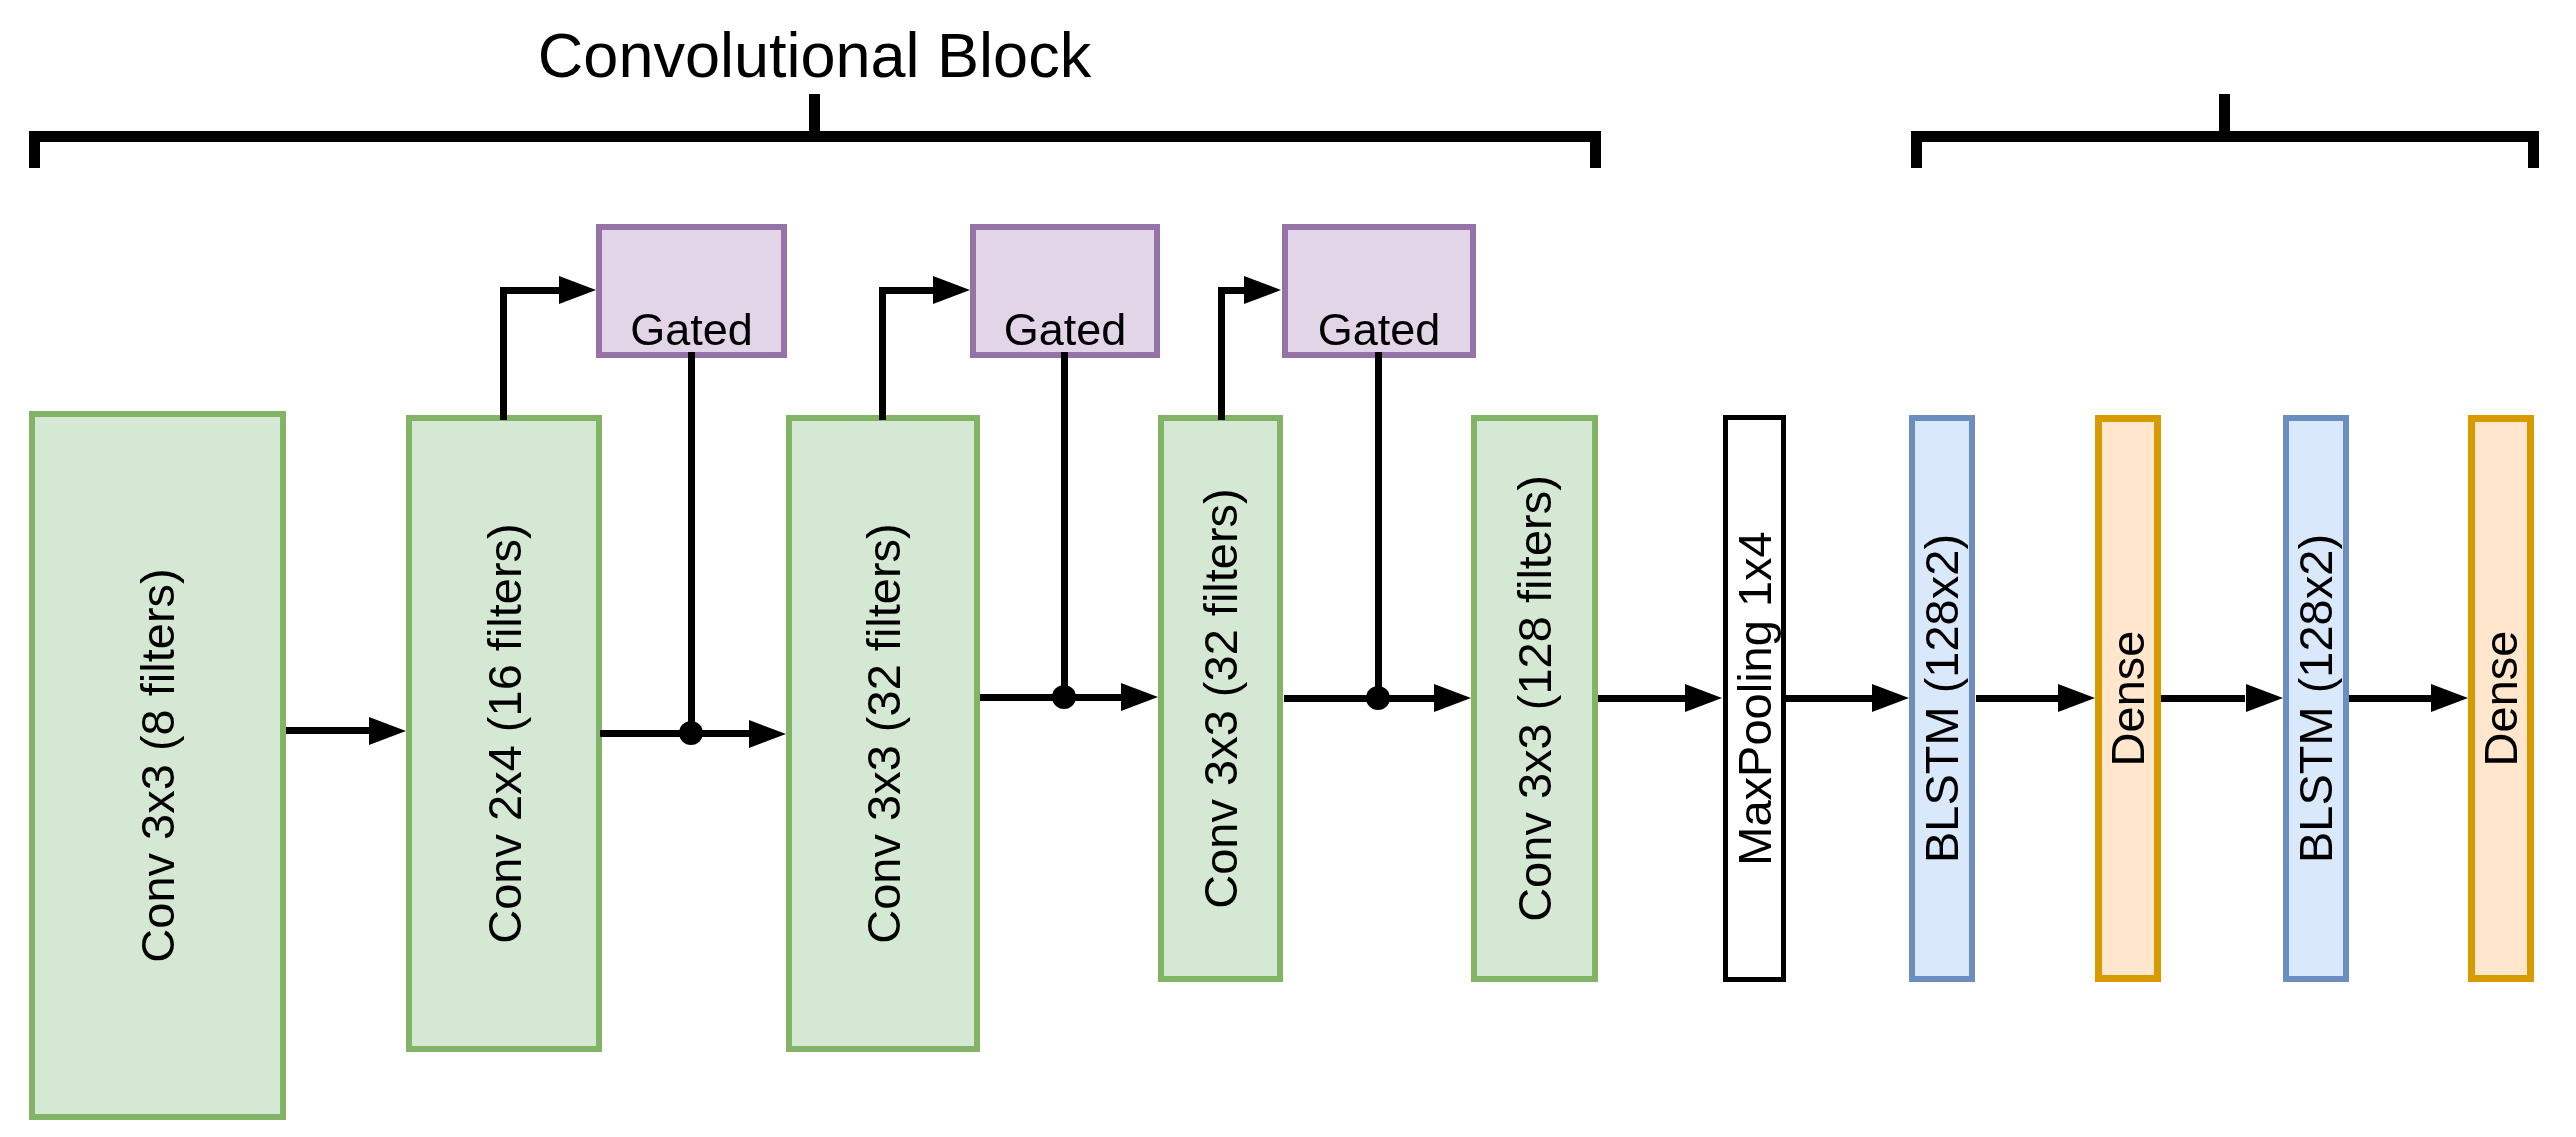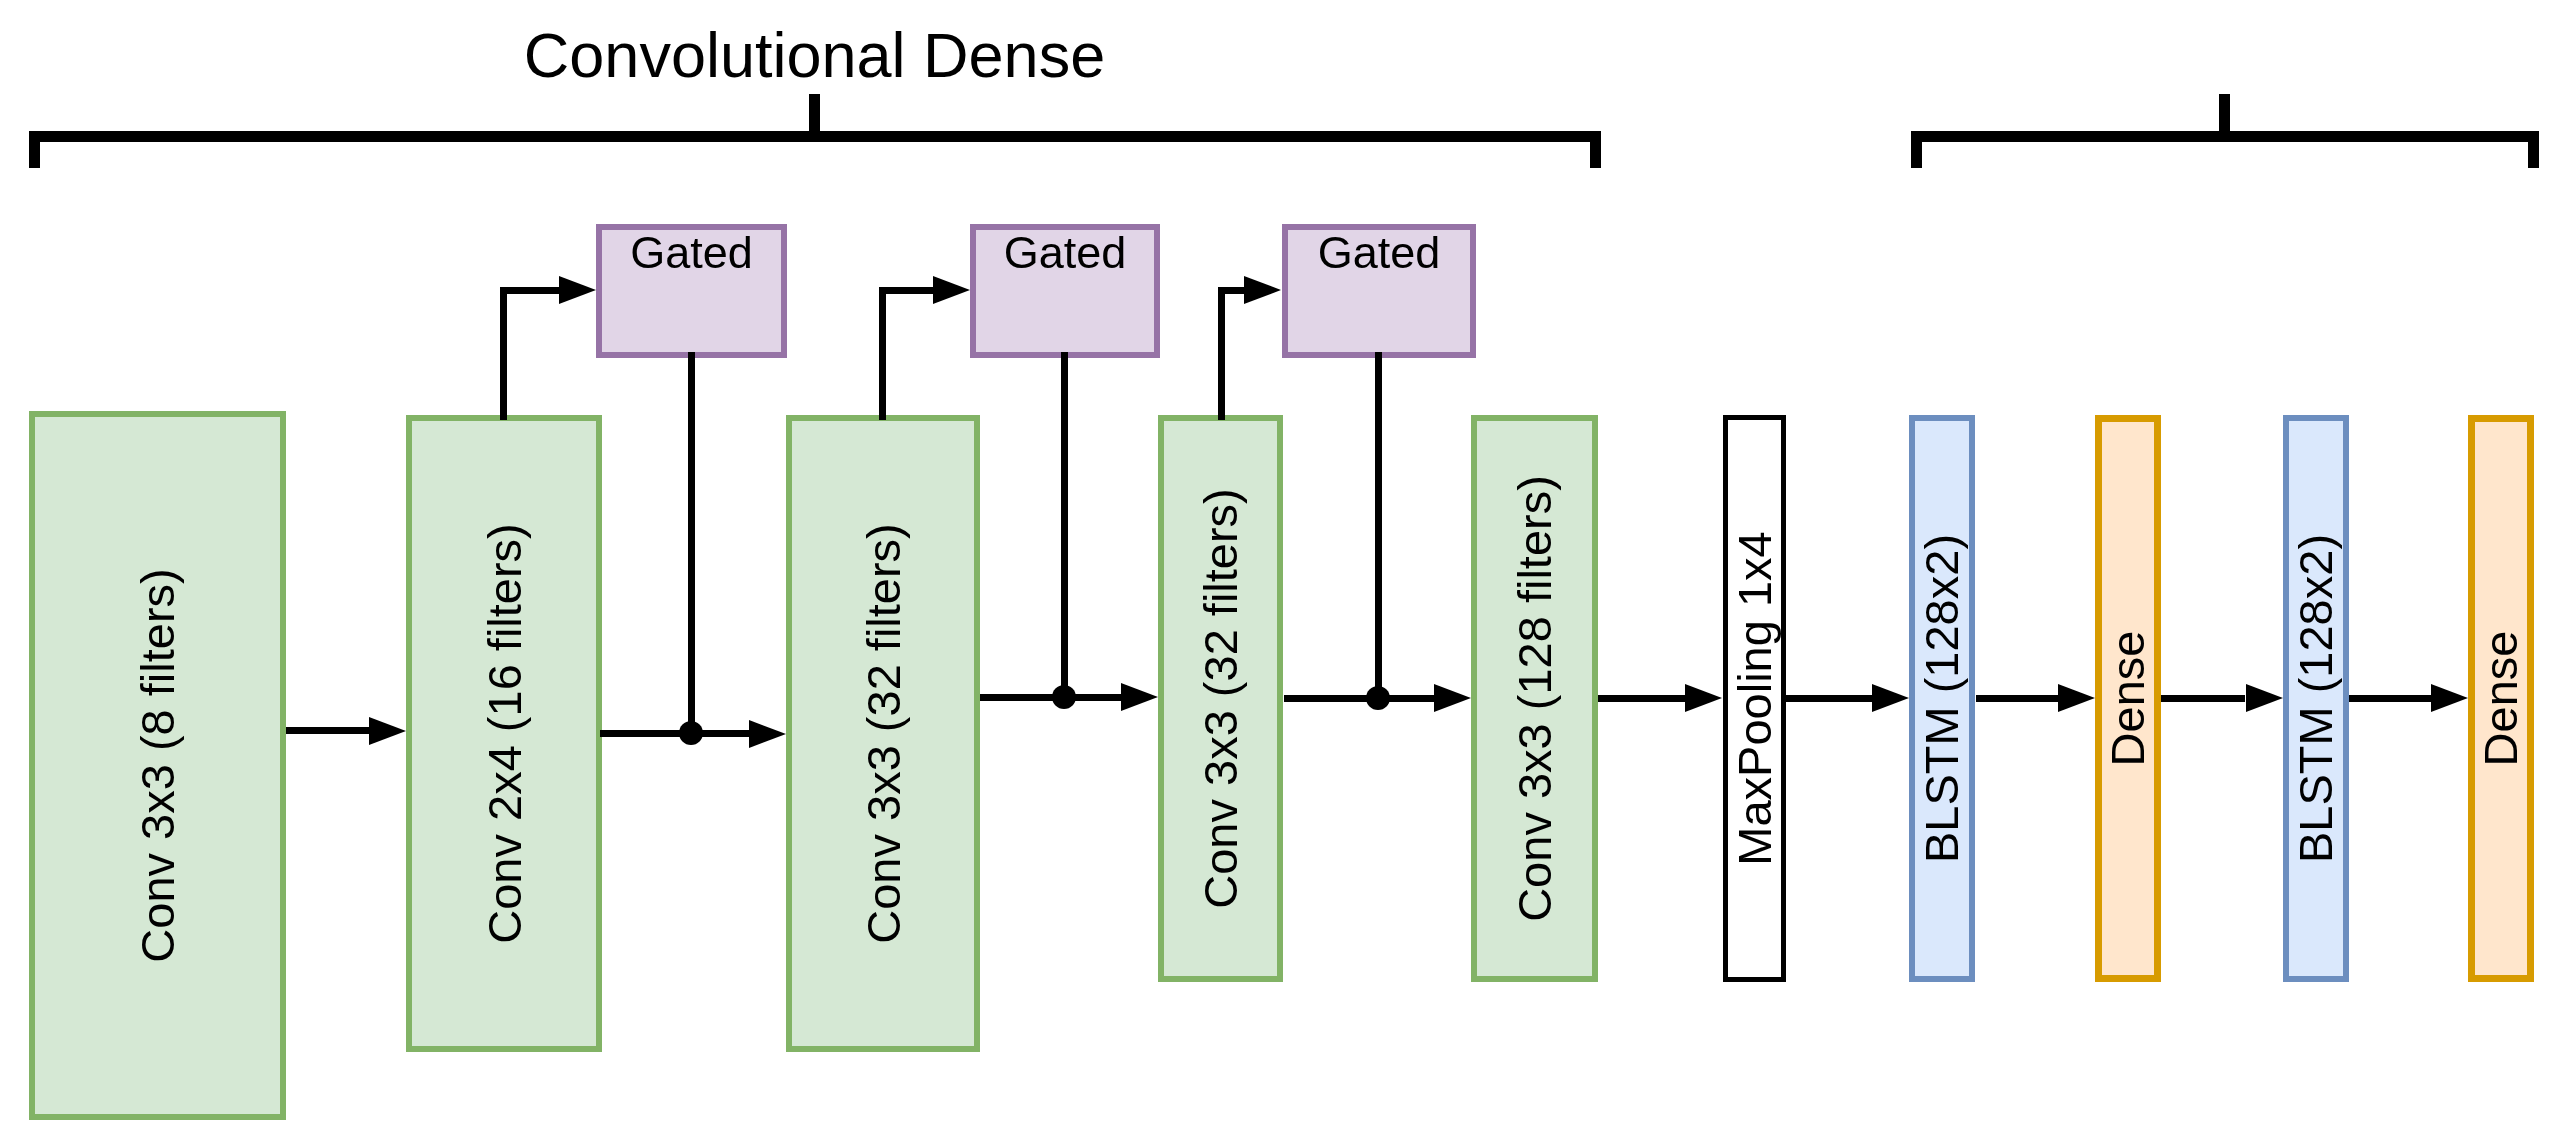--- a/index.html
+++ b/index.html
@@ -44,21 +44,21 @@
   .node.conv   { background: var(--conv-fill, #d5e8d4);  border: 6.8px solid var(--conv-stroke, #82b366); }
   .node.pool   { background: var(--pool-fill, #ffffff);  border: 5.9px solid var(--pool-stroke, #000000); }
   .node.rnn    { background: var(--rnn-fill, #dae8fc);   border: 6.8px solid var(--rnn-stroke, #6c8ebf); }
   .node.dense  { background: var(--dense-fill, #ffe6cc); border: 7.8px solid var(--dense-stroke, #d79b00); }
   .gate {
     position: absolute;
     box-sizing: border-box;
     background: var(--gate-fill, #e1d5e7);
     border: 6.8px solid var(--gate-stroke, #9673a6);
     display: flex;
-    align-items: flex-start;
+    align-items: flex-end;
     justify-content: center;
   }
   .gate .glabel {
     font-size: 45px;
     line-height: 1;
     white-space: nowrap;
   }
   .arrowhead {
     position: absolute;
     width: 0;
@@ -73,21 +73,21 @@
     height: 24.4px;
     border-radius: 50%;
     background: var(--line, #000000);
   }
 </style>
 </head>
 <body>
 
 <div class="canvas">
 
-  <div class="block-title" style="left:29px; top:17.6px; width:1571px;">Convolutional Dense</div>
+  <div class="block-title" style="left:29px; top:17.6px; width:1571px;">Convolutional Block</div>
 
   <div>
     <div class="line" style="left:29px;   top:131px; width:1571px; height:10.8px;"></div>
     <div class="line" style="left:29px;   top:131px; width:10.8px;   height:37px;"></div>
     <div class="line" style="left:1590px; top:131px; width:10.8px;   height:37px;"></div>
     <div class="line" style="left:809px;  top:94px;  width:10.8px;   height:37px;"></div>
   </div>
 
   <div>
     <div class="line" style="left:1911px; top:131px; width:628px; height:10.8px;"></div>

